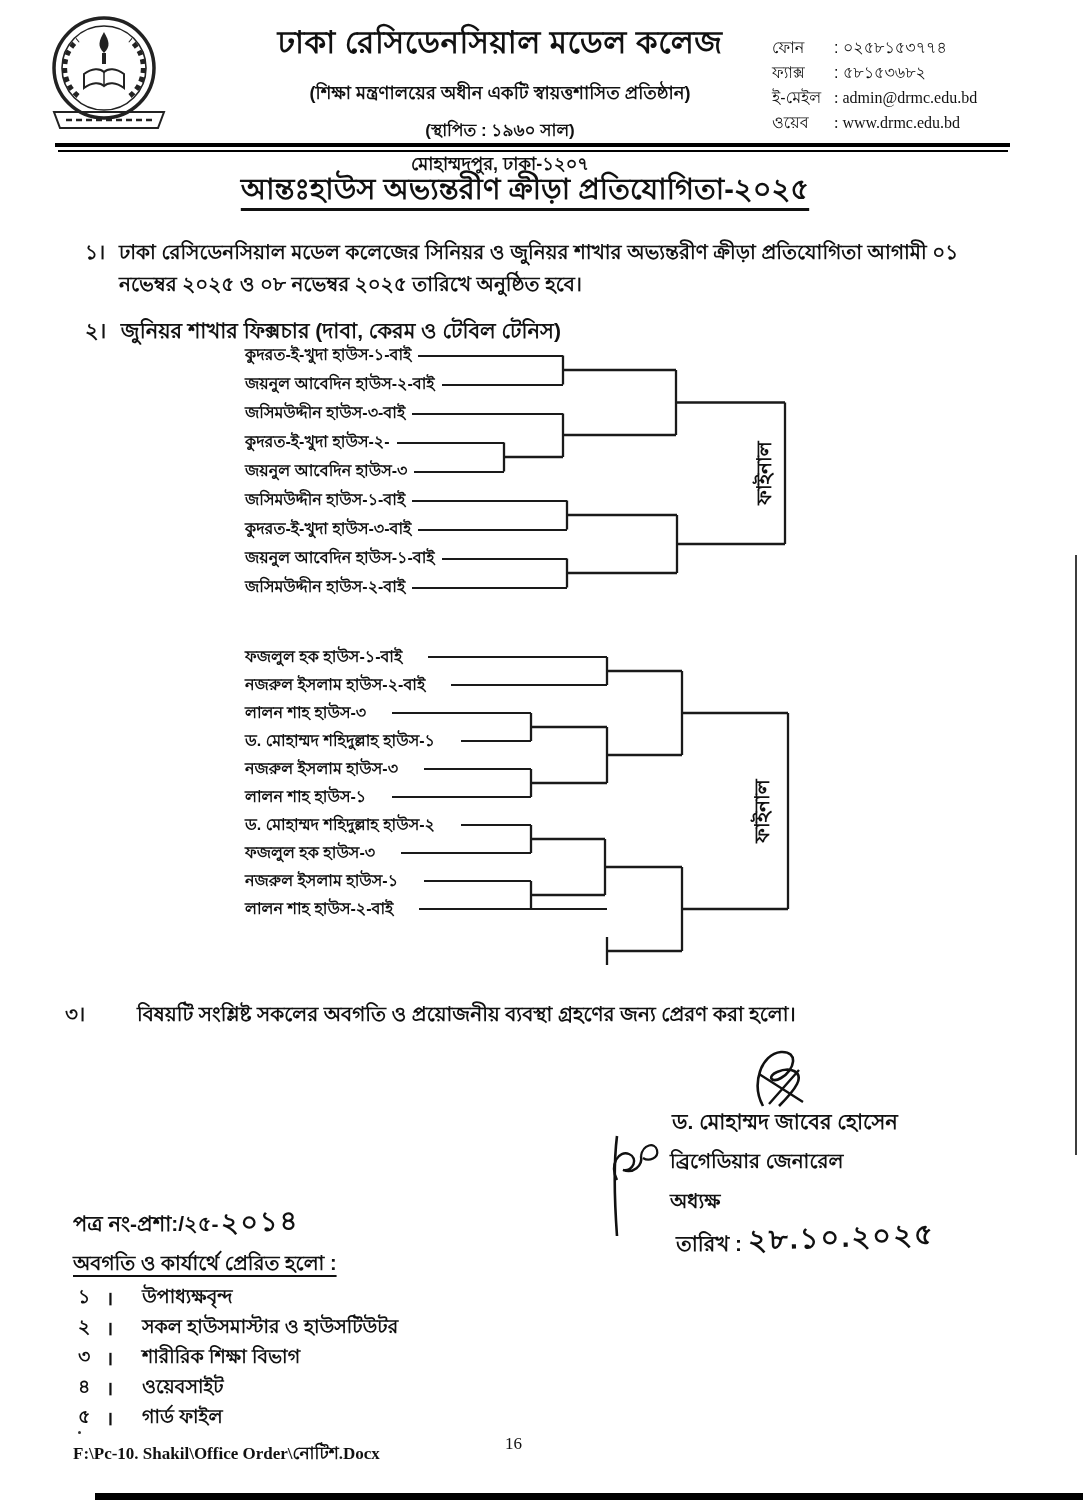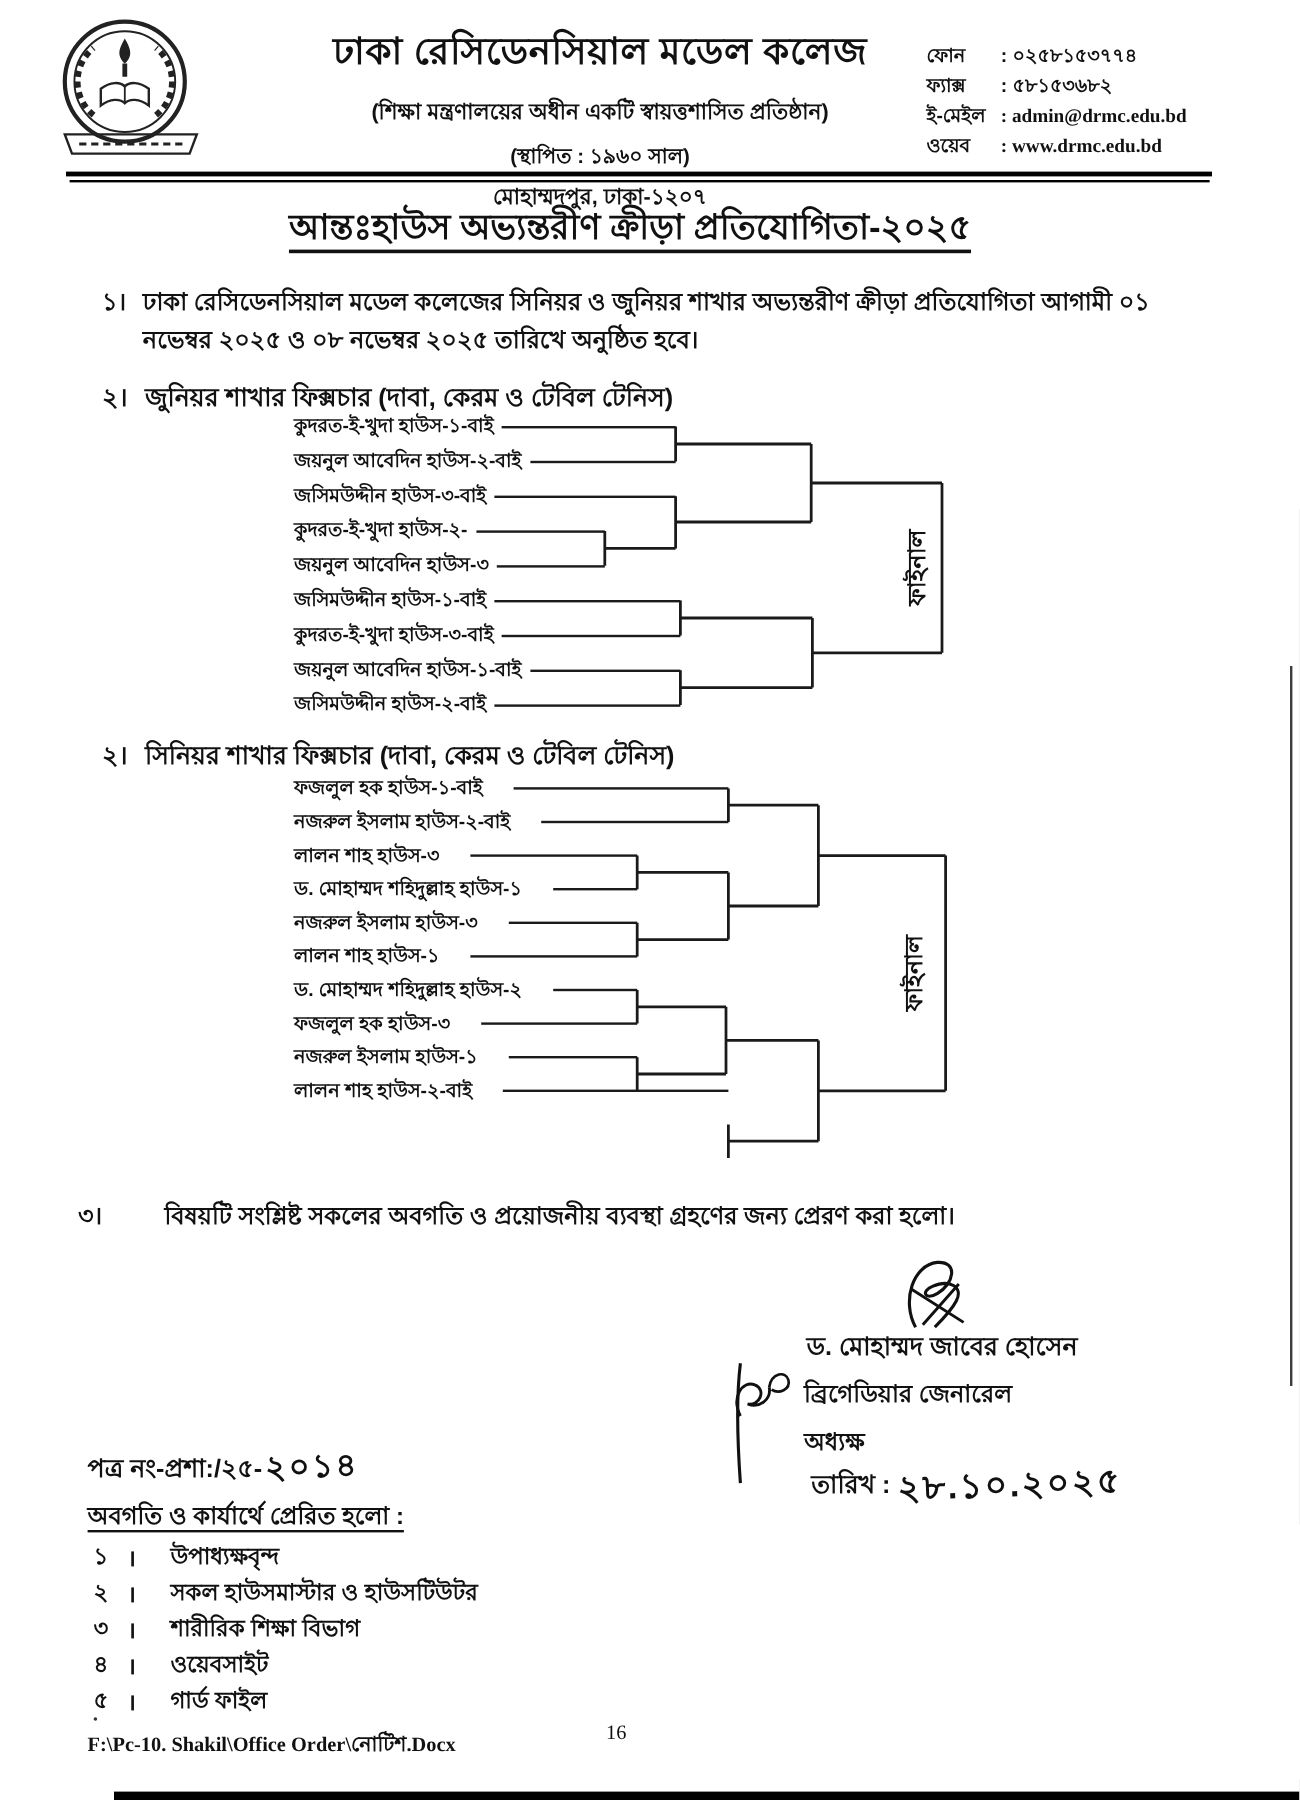--- a/index.html
+++ b/index.html
@@ -9,21 +9,21 @@
     font-family:"Liberation Sans","DejaVu Sans",sans-serif;
   }
   .abs{position:absolute;}
   .serif{font-family:"Liberation Serif","DejaVu Serif",serif;}
   
   .hdr-center{left:235px; top:18px; width:530px; text-align:center;}
   .college-name{font-size:31px; font-weight:700; letter-spacing:.5px;}
   .hdr-sub{font-size:18px; font-weight:700; margin-top:9px;}
   .hdr-est{font-size:17px; font-weight:700; margin-top:7px;}
   .hdr-addr{font-size:18px; font-weight:700; margin-top:5px;}
-  .contacts{left:772px; top:38px; font-size:16px; font-weight:700;}
+  .contacts{left:772px; top:38px; font-size:16px; font-weight:400;}
   .contact-row{display:flex; margin-bottom:5px; line-height:1.25;}
   .contact-label{width:62px; flex:0 0 auto;}
   .rule-a{left:55px; top:143px; width:955px; border-top:4px solid #000;}
   .rule-b{left:58px; top:150px; width:950px; border-top:2px solid #000;}
   
   .doc-title{left:100px; top:166px; width:850px; text-align:center;
     font-size:29px; font-weight:700;
     text-decoration:underline; text-decoration-thickness:2.5px; text-underline-offset:9px;}
   .para{display:flex; font-size:20px; font-weight:600; line-height:1.6;}
   .para1{left:85px; top:236px; width:910px;}
@@ -39,21 +39,21 @@
   .sr .brow{height:28px;gap:19px;}
   .btxt{font-size:16px; font-weight:700; flex:0 0 auto;}
   .leader{flex:1 1 auto; height:0; border-top:2.2px solid #1a1a1a; margin-left:7px; min-width:0;}
   .bracket-lines{position:absolute; left:0; top:0; pointer-events:none;}
   .final-label{position:absolute; transform:translate(-50%,-50%) rotate(-90deg);
     font-size:20px; font-weight:700; white-space:nowrap;}
   
   .sig-name{left:672px; top:1106px; font-size:21px; font-weight:700;}
   .sig-rank{left:670px; top:1146px; font-size:20px; font-weight:600;}
   .sig-desig{left:670px; top:1186px; font-size:20px; font-weight:600;}
-  .sig-date{left:676px; top:1214px; font-size:21px; font-weight:700; display:flex; align-items:center;}
+  .sig-date{left:676px; top:1214px; font-size:21px; font-weight:700; display:flex; align-items:flex-end;}
   .hand{font-weight:600; letter-spacing:2px; display:inline-block; transform:rotate(-2deg);}
   .date-hand{font-size:29px; margin-left:6px;}
   
   .letter-no{left:73px; top:1201px; font-size:21px; font-weight:700; display:flex; align-items:baseline;}
   .letterno-hand{font-size:27px; margin-left:3px;}
   .dist-heading{left:73px; top:1248px; font-size:20px; font-weight:700;
     text-decoration:underline; text-decoration-thickness:2px; text-underline-offset:5px;text-align:center;}
   .dist-list{left:78px; top:1283px; font-size:19px; font-weight:600;}
   .dist-item{display:flex; height:30px; align-items:center;}
   .dist-num{flex:0 0 28px;}
@@ -167,24 +167,20 @@
                M318 72.5 V116 M318 94 H431
                M431 29 V94 M431 61.5 H540
                M322 159.5 V188.5 M322 174 H432
                M322 217.5 V246.5 M322 232 H432
                M432 174 V232 M432 203 H540
                M540 61.5 V203" fill="none" stroke="#1a1a1a" stroke-width="2.3"></path>
     </svg>
     <div class="final-label" style="left:520px; top:132px;">ফাইনাল</div>
   </div>
 
-  <div class="abs sec-heading" style="left:85px; top:614px;">
-    <span class="pnum">২।</span>
-    <span>সিনিয়র শাখার ফিক্সচার (দাবা, কেরম ও টেবিল টেনিস)</span>
-  </div>
 
   <div class="abs bracket sr" style="top:643px; width:560px; height:336px;">
     <div class="brow" style="width:362px">
         <span class="btxt">ফজলুল হক হাউস-১-বাই</span>
         <span class="leader"></span>
       </div>
     <div class="brow" style="width:362px">
         <span class="btxt">নজরুল ইসলাম হাউস-২-বাই</span>
         <span class="leader"></span>
       </div>

